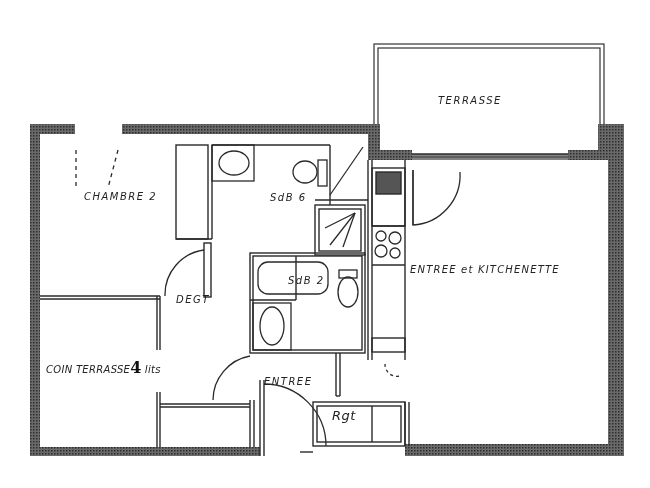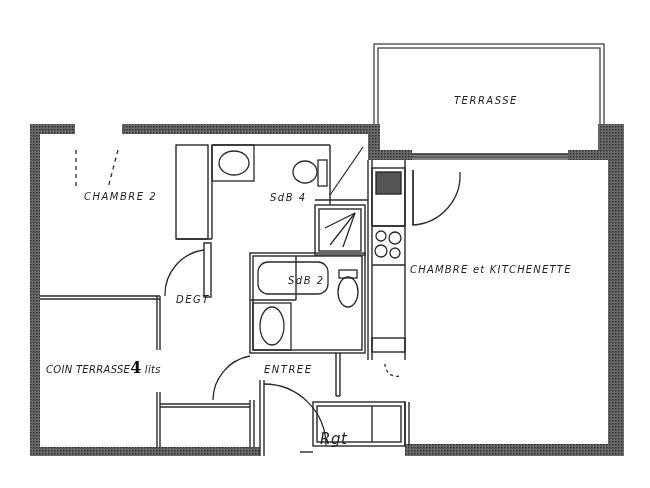--- a/index.html
+++ b/index.html
@@ -137,24 +137,24 @@
     <path d="M250 356 A45 45 0 0 0 213 400"></path>
     <path d="M264 384 A62 62 0 0 1 326 446"></path>
     <path d="M413 170 L413 225 A50 50 0 0 0 460 172"></path>
     <line x1="413" y1="225" x2="413" y2="170"></line>
     <path d="M76 150 L76 188" stroke-dasharray="4,4"></path>
     <path d="M118 150 L108 188" stroke-dasharray="4,4"></path>
     <path d="M385 364 A12 12 0 0 0 400 376" stroke-dasharray="3,3"></path>
   </g>
 </svg>
 
-<div class="lbl" style="left:454px;top:95px;">TERRASSE</div>
+<div class="lbl" style="left:438px;top:95px;">TERRASSE</div>
 <div class="lbl" style="left:60px;top:191px;margin-left:24px;">CHAMBRE 2</div>
-<div class="lbl" style="left:270px;top:192px;">SdB 4</div>
+<div class="lbl" style="left:270px;top:192px;">SdB 6</div>
 <div class="lbl" style="left:288px;top:275px;">SdB 2</div>
 <div class="lbl" style="left:176px;top:294px;">DEGT</div>
-<div class="lbl" style="left:410px;top:264px;font-size:10px;letter-spacing:1.2px;">CHAMBRE et KITCHENETTE</div>
+<div class="lbl" style="left:410px;top:264px;font-size:10px;letter-spacing:1.2px;">ENTREE et KITCHENETTE</div>
 <div class="lbl" style="left:46px;top:358px;letter-spacing:0.3px;">
   <span>COIN TERRASSE</span><span class="big4">4</span>
   <span>lits</span>
 </div>
-<div class="lbl" style="left:264px;top:364px;font-style:italic;">ENTREE</div>
-<div class="lbl" style="left:320px;top:408px;font-size:15px;letter-spacing:0.5px;margin-top:22px;">Rgt</div>
+<div class="lbl" style="left:264px;top:376px;font-style:italic;">ENTREE</div>
+<div class="lbl" style="left:332px;top:408px;font-size:13px;letter-spacing:0.5px;">Rgt</div>
 
 </body></html>

